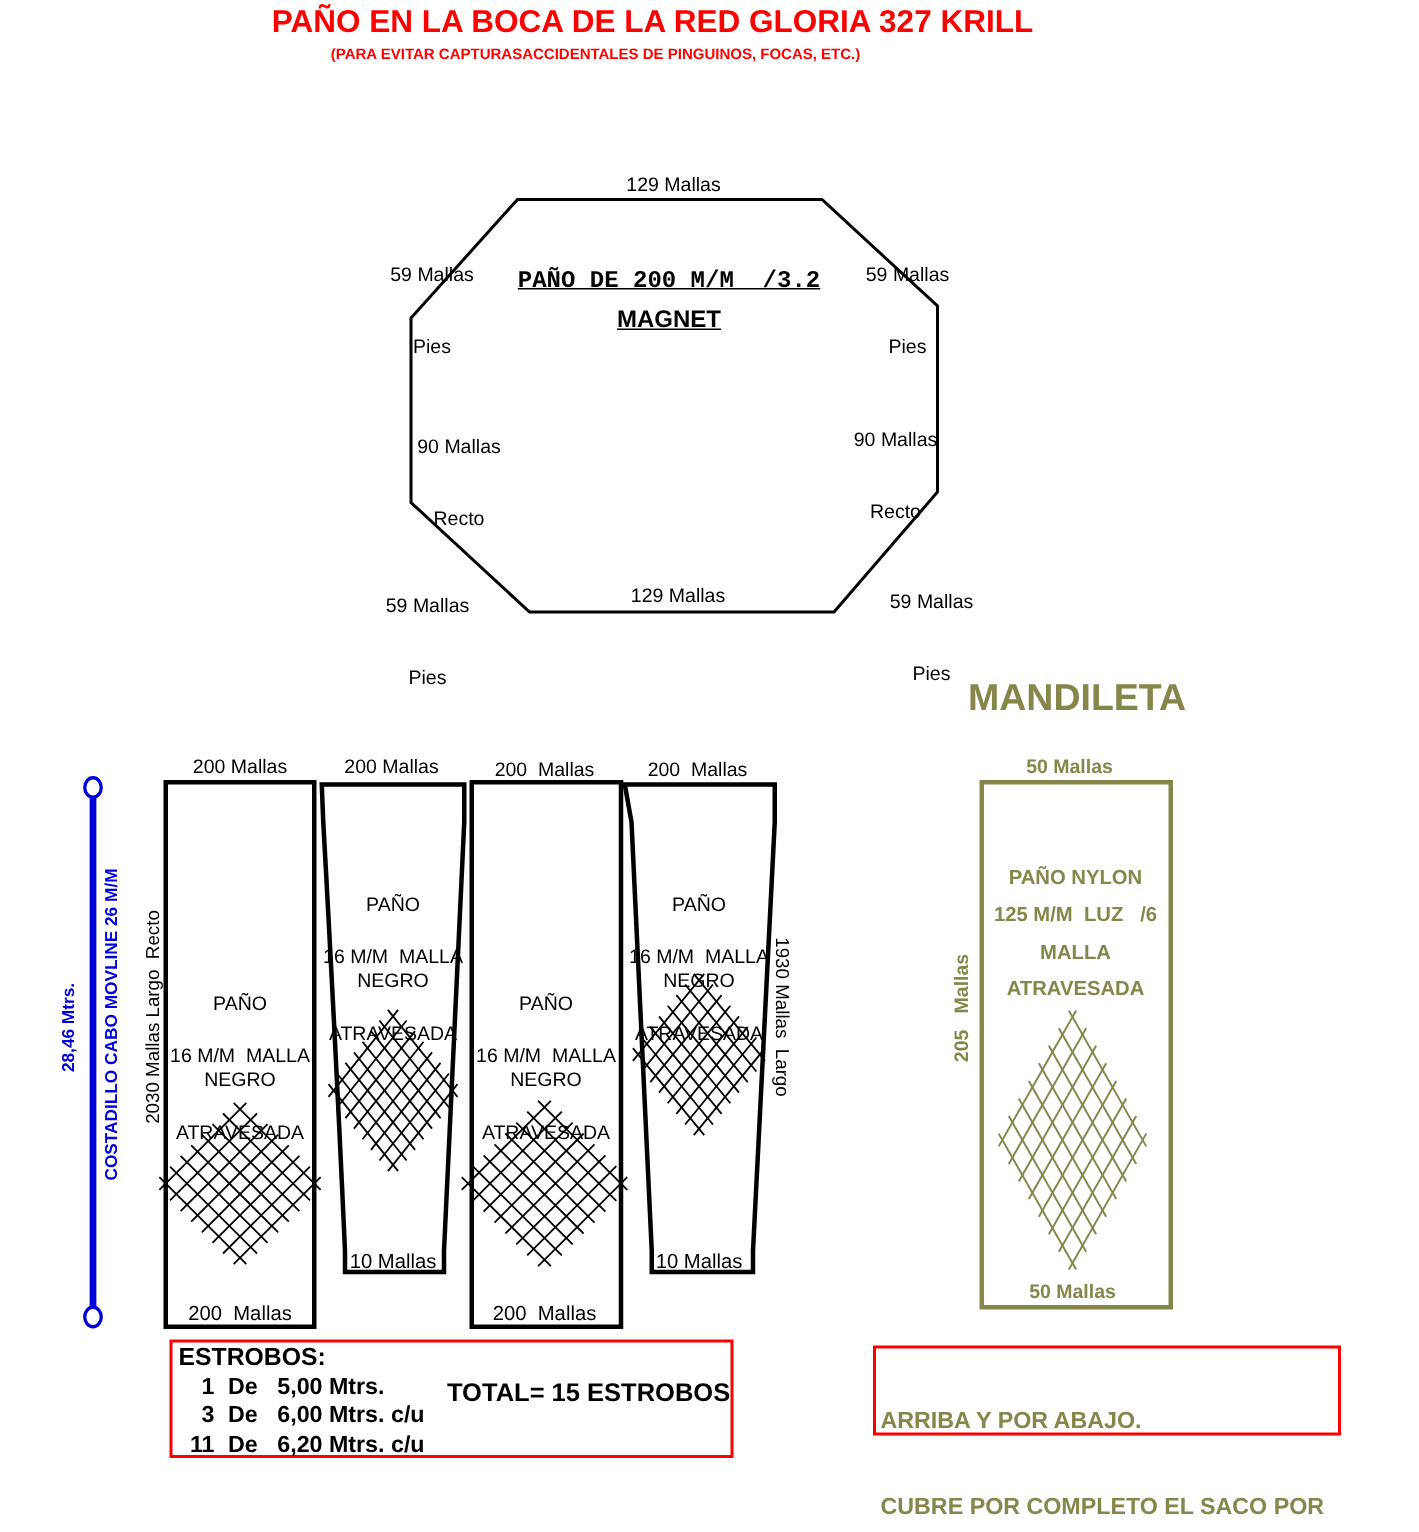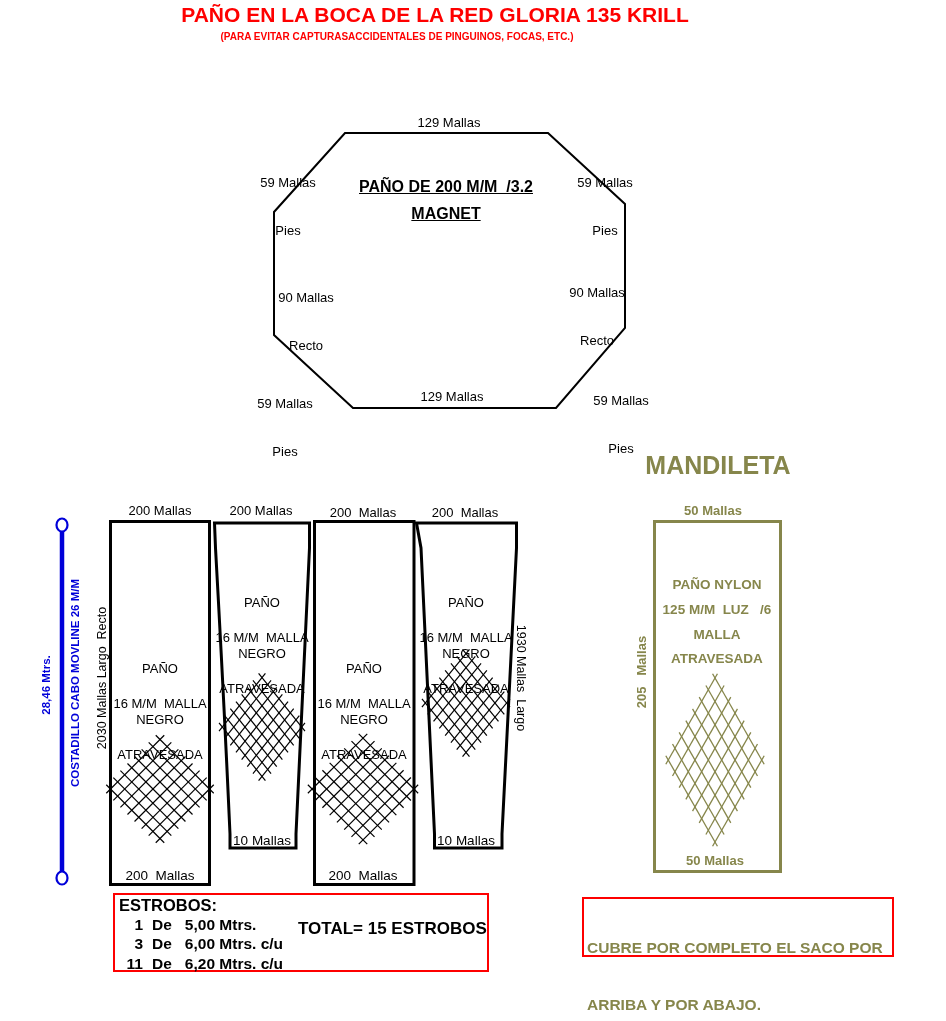--- a/index.html
+++ b/index.html
@@ -131,33 +131,33 @@
           <line x1="-64" y1="24.85714285714286" x2="64" y2="24.85714285714286" stroke="#86864B" stroke-width="1.3" vector-effect="non-scaling-stroke"></line>
           <line x1="24.85714285714286" y1="-64" x2="24.85714285714286" y2="64" stroke="#86864B" stroke-width="1.3" vector-effect="non-scaling-stroke"></line>
           <line x1="-64" y1="41.428571428571445" x2="64" y2="41.428571428571445" stroke="#86864B" stroke-width="1.3" vector-effect="non-scaling-stroke"></line>
           <line x1="41.428571428571445" y1="-64" x2="41.428571428571445" y2="64" stroke="#86864B" stroke-width="1.3" vector-effect="non-scaling-stroke"></line>
           <line x1="-64" y1="58.000000000000014" x2="64" y2="58.000000000000014" stroke="#86864B" stroke-width="1.3" vector-effect="non-scaling-stroke"></line>
           <line x1="58.000000000000014" y1="-64" x2="58.000000000000014" y2="64" stroke="#86864B" stroke-width="1.3" vector-effect="non-scaling-stroke"></line>
         </g>
       </g>
   </svg>
 
-  <div class="lbl b red" style="left:435px;top:7px;font-size:21px;">PAÑO EN LA BOCA DE LA RED GLORIA 135 KRILL</div>
+  <div class="lbl b red" style="left:435px;top:7px;font-size:21px;">PAÑO EN LA BOCA DE LA RED GLORIA 327 KRILL</div>
   <div class="lbl b red" style="left:397px;top:29px;font-size:10px;">(PARA EVITAR CAPTURASACCIDENTALES DE PINGUINOS, FOCAS, ETC.)</div>
 
   <div class="lbl" style="left:449px;top:115px;">129 Mallas</div>
   <div class="lbl" style="left:288px;top:143px;">
     <div>59 Mallas</div>
     <div>Pies</div>
   </div>
   <div class="lbl" style="left:605px;top:143px;">
     <div>59 Mallas</div>
     <div>Pies</div>
   </div>
-  <div class="lbl b u" style="left:446px;top:179px;font-size:16px;">PAÑO DE 200 M/M  /3.2</div>
+  <div class="lbl b u" style="left:446px;top:179px;font-size:16px;font-family:Liberation Mono, monospace;">PAÑO DE 200 M/M  /3.2</div>
   <div class="lbl b u" style="left:446px;top:206px;font-size:16px;">MAGNET</div>
   <div class="lbl" style="left:306px;top:258px;">
     <div>90 Mallas</div>
     <div>Recto</div>
   </div>
   <div class="lbl" style="left:597px;top:253px;">
     <div>90 Mallas</div>
     <div>Recto</div>
   </div>
   <div class="lbl" style="left:285px;top:364px;">
@@ -245,19 +245,19 @@
         <span class="qty">11</span>
         <span class="de">De</span>
         <span class="val">6,20 Mtrs. c/u</span>
       </div>
     </div>
     <div class="b" style="position:absolute;left:183px;top:24px;font-size:17px;white-space:pre;">TOTAL= 15 ESTROBOS</div>
   </div>
 
   <div class="box" style="left:582px;top:897px;width:308px;height:56px;">
     <div class="b olv" style="position:absolute;left:3px;top:0;font-size:15.5px;line-height:19.3px;white-space:pre;">
+      <div>ARRIBA Y POR ABAJO.</div>
       <div>CUBRE POR COMPLETO EL SACO POR</div>
-      <div>ARRIBA Y POR ABAJO.</div>
       
     </div>
   </div>
 
 </div>
 
 </body></html>

